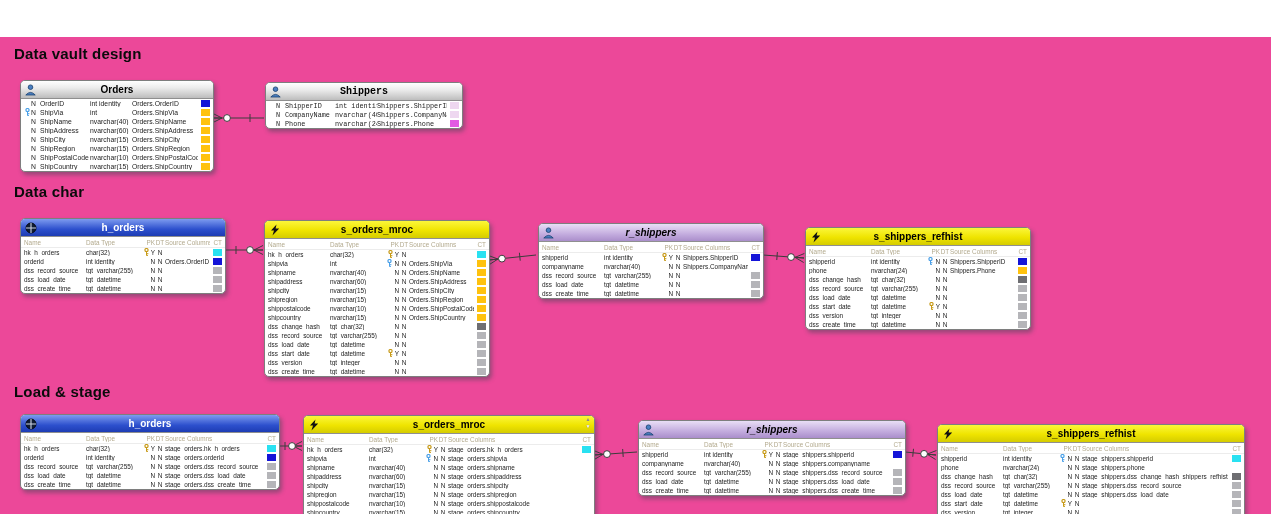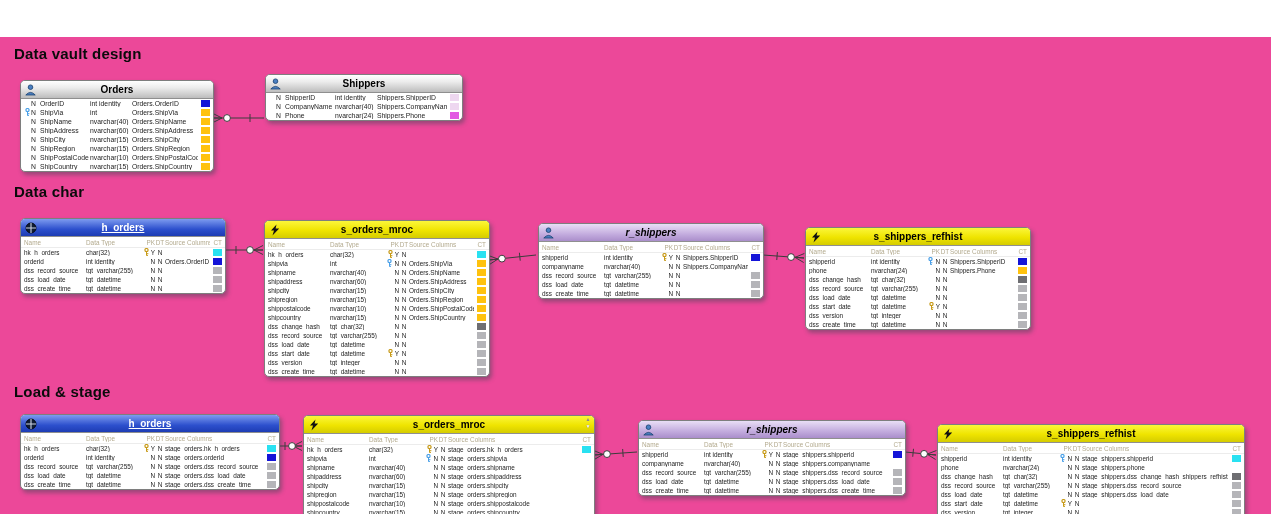--- a/index.html
+++ b/index.html
@@ -6,21 +6,21 @@
   body{font-family:"Liberation Sans",sans-serif;}
   #stage{position:relative;width:1271px;height:514px;overflow:hidden;background:#d9edf2;}
   #connector-layer{position:absolute;left:0;top:0;width:1271px;height:514px;z-index:1;}
   .section-title{position:absolute;font-weight:bold;font-size:15px;color:#0b0b0b;z-index:2;letter-spacing:0.2px;}
   .tbl{position:absolute;background:#ffffff;border:1px solid #7e7e7e;border-radius:5px;
        box-shadow:2px 3px 4px rgba(50,70,80,0.45);overflow:hidden;z-index:3;}
   .tbl-header{position:relative;height:17px;display:flex;align-items:center;border-bottom:1px solid #8f8f8f;}
   .tbl-title{flex:1;text-align:center;font-weight:bold;font-size:10px;line-height:17px;white-space:nowrap;overflow:hidden;}
   .hdr-icon{position:absolute;left:3px;top:2px;width:13px;height:13px;display:flex;align-items:center;justify-content:center;}
   .hdr-gray{background:linear-gradient(#ffffff,#ececec 40%,#bdbdbd);color:#000;}
-  .hdr-blue{background:linear-gradient(#7d9bef,#2d50cd 60%,#1d3cb4);color:#fff;text-decoration:underline;}
+  .hdr-blue{background:linear-gradient(#7d9bef,#2d50cd 60%,#1d3cb4);color:#fff;}
   .hdr-yellow{background:linear-gradient(#fbf63a,#efe400 55%,#d5cc00);color:#000;}
   .hdr-lav{background:linear-gradient(#e9def6,#c3acde 60%,#aa8ecb);color:#000;font-style:italic;}
   .colhdr{display:flex;height:10px;align-items:center;color:#b3aa8e;font-size:6.4px;padding:0 3px;border-bottom:1px solid #ececec;white-space:nowrap;}
   .row{display:flex;height:9px;align-items:center;font-size:6.4px;color:#1c1c1c;padding:0 3px;white-space:nowrap;}
   .row-design{font-size:6.8px;}
   .c-name{width:62px;overflow:hidden;}
   .c-type{width:54px;overflow:hidden;}
   .c-pk{width:15px;display:flex;align-items:center;justify-content:flex-end;gap:1px;}
   .c-dt{width:10px;text-align:center;}
   .c-src{flex:1;overflow:hidden;}
@@ -192,21 +192,21 @@
         <span class="d-gutter"></span>
         <span class="d-null">N</span>
         <span class="d-name">ShipCountry</span>
         <span class="d-type">nvarchar(15)</span>
         <span class="d-src">Orders.ShipCountry</span>
         <span class="c-ct">
           <span class="chip" style="background: rgb(255, 194, 14);"></span>
         </span>
       </div>
     </div>
-    <div class="tbl" style="left: 265px; top: 37px; width: 196px;">
+    <div class="tbl" style="left: 265px; top: 45px; width: 196px; font-family: Liberation Mono, monospace;">
       <div class="tbl-header hdr-gray">
         <span class="hdr-icon">
           <svg width="11" height="12" viewBox="0 0 11 12" xmlns="http://www.w3.org/2000/svg">
             <circle cx="5.5" cy="3.2" r="2.3" fill="#4a7fc1" stroke="#17406e" stroke-width="0.8"></circle>
             <path d="M0.8 11 Q5.5 5.8 10.2 11 Z" fill="#4a7fc1" stroke="#17406e" stroke-width="0.8"></path>
           </svg>
         </span>
         <div class="tbl-title">Shippers</div>
       </div>
       <div class="row row-design">

